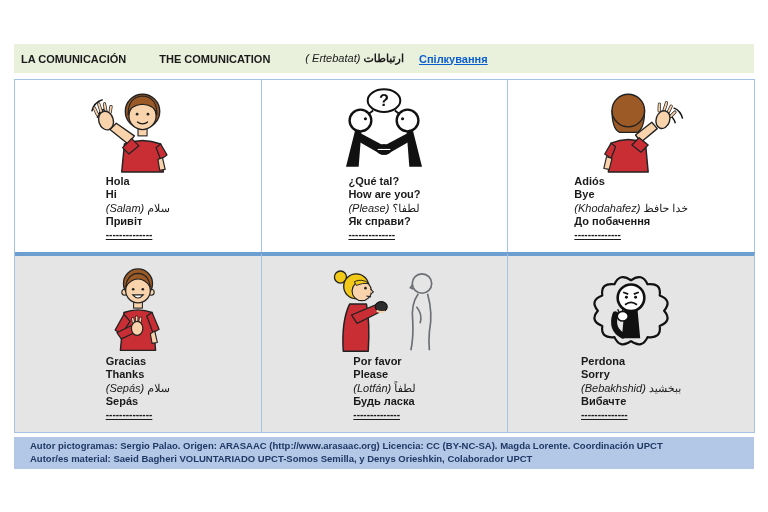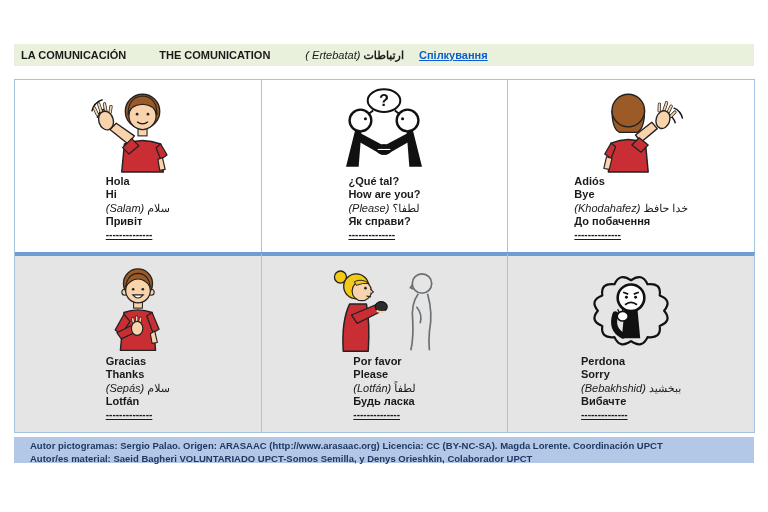--- a/index.html
+++ b/index.html
@@ -1,20 +1,20 @@
 <!DOCTYPE html>
 <html><head>
 <meta charset="utf-8">
 <style>
   html,body{margin:0;padding:0;background:#ffffff;}
   .page{position:relative;width:768px;height:512px;overflow:hidden;background:#ffffff;
         font-family:"Liberation Sans",sans-serif;color:#1a1a1a;}
 
   
-  .title-bar{position:absolute;left:14px;top:44px;width:740px;height:22px;
+  .title-bar{position:absolute;left:14px;top:44px;width:740px;height:29px;
              background:#e9f0dc;display:flex;align-items:center;
              font-size:11px;font-weight:bold;}
   .h-es{margin-left:7px;}
   .h-en{margin-left:33px;}
   .h-fa{margin-left:35px;font-weight:normal;}
   .h-fa .roman{font-style:italic;}
   .h-fa .native{font-weight:bold;}
   .h-uk{margin-left:15px;color:#0b5ed0;text-decoration:underline;cursor:pointer;text-align:right;}
 
   
@@ -25,21 +25,21 @@
         display:flex;flex-direction:column;align-items:center;background:#ffffff;}
   .card.r2{background:#e5e5e5;border-top:4px solid #6d9ed2;border-bottom:1px solid #a5c4e2;}
   .pict{height:90px;margin-top:3px;display:flex;align-items:flex-end;justify-content:center;}
   .card.r2 .pict{height:94px;}
   .lines{margin-top:2px;line-height:13.4px;font-size:11px;}
   .l-es,.l-en,.l-uk{font-weight:bold;}
   .l-fa .roman{font-style:italic;}
   .l-dash{font-weight:bold;font-size:10px;text-decoration:underline;letter-spacing:0px;line-height:12px;}
 
   
-  .footer{position:absolute;left:14px;top:437px;width:740px;height:26px;
+  .footer{position:absolute;left:14px;top:437px;width:740px;height:32px;
           background:#b3c8e6;box-sizing:border-box;padding:3px 4px 0 16px;
           color:#1f3864;font-size:9.5px;font-weight:bold;line-height:12.5px;}
 
   svg{display:block;}
   .outline{fill:none;stroke:#111;}
 </style>
 </head>
 <body>
 
 <div class="page">
@@ -163,21 +163,21 @@
           <path d="M46,25 Q48,10 60,9.5 Q72,10 74,25 Q68,16 60,16 Q52,16 46,25 Z" fill="#9c5a26" stroke="#222" stroke-width="1.2"></path>
           <circle cx="54.5" cy="27.5" r="1.5" fill="#222"></circle>
           <circle cx="65.5" cy="27.5" r="1.5" fill="#222"></circle>
           <path d="M54,34 Q60,41 66,34 Z" fill="#fff" stroke="#222" stroke-width="1.3"></path>
         </svg>
       </div>
       <div class="lines">
         <div class="l-es">Gracias</div>
         <div class="l-en">Thanks</div>
         <div class="l-fa"><span class="roman">(Sepás)</span> <span class="native">سلام</span></div>
-        <div class="l-uk">Lotfán</div>
+        <div class="l-uk">Sepás</div>
         <div class="l-dash">--------------</div>
       </div>
     </div>
 
     <div class="card r2">
       <div class="pict">
         <svg width="140" height="88" viewBox="0 0 150 95">
           <g fill="none" stroke="#6b7075" stroke-width="1.8">
             <circle cx="116" cy="20" r="10.5"></circle>
             <path d="M106,21 l-2.5,3.5 l3,1.5"></path>

